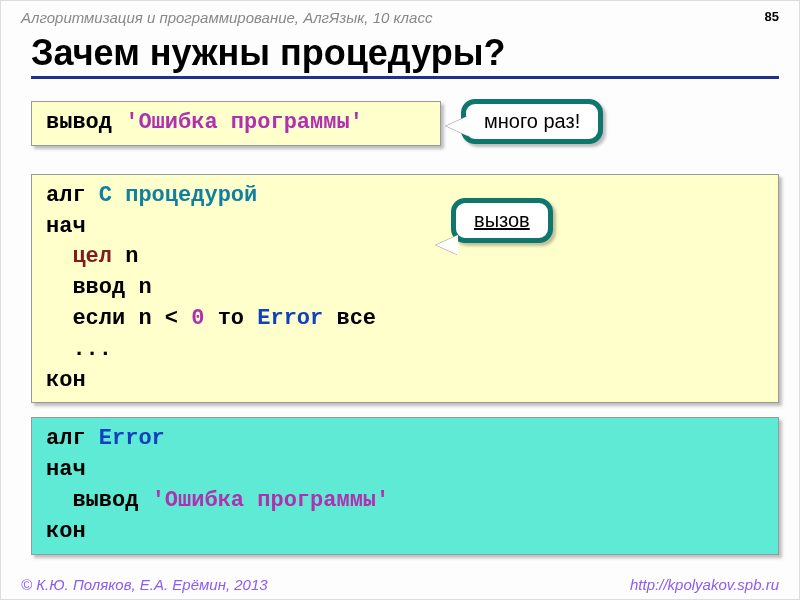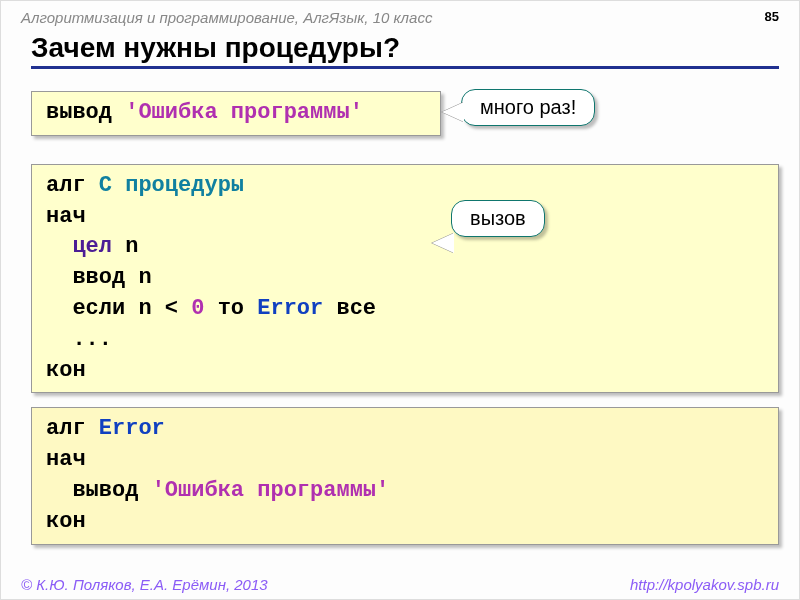--- a/index.html
+++ b/index.html
@@ -18,21 +18,21 @@
     padding: 8px 20px 2px 20px;
     color: #888;
     font-style: italic;
     font-size: 15px;
     display: flex;
     justify-content: space-between;
     gap: 28px;
   }
   .pagenum { color:#000; font-weight:bold; font-style:normal; font-size:13px; }
   .title {
-    font-size: 28px;
+    font-size: 36px;
     font-weight: bold;
     color: #000;
     margin: 4px 20px 2px 30px;
   }
   .title-rule {
     height: 3px;
     background: #203090;
     margin: 0 20px 12px 30px;
   }
   .content { padding: 0 20px 0 30px; position: relative; }
@@ -42,51 +42,51 @@
     box-shadow: 3px 3px 3px rgba(0,0,0,.25);
     margin-bottom: 14px;
     padding: 6px 14px;
     font-family: "Courier New", monospace;
     font-size: 22px;
     font-weight: bold;
     line-height: 1.4;
     white-space: pre;
   }
   .box-yellow { background: #ffffcc; }
-  .box-blue   { background: #fef9c3; }
+  .box-blue   { background: #5eead4; }
   .box-small  { display:inline-block; min-width: 380px; }
   .kw-black { color:#000; }
   .kw-blue  { color:#1040c0; }
-  .kw-red   { color:#4c1d95; }
+  .kw-red   { color:#7f1d1d; }
   .kw-mag   { color:#b030b0; }
   .kw-teal  { color:#1080a0; }
 
   .callout {
     position: absolute;
     background: #fff;
-    border: 1px solid #0f766e;
+    border: 5px solid #0f766e;
     border-radius: 14px;
     box-shadow: 3px 3px 3px rgba(0,0,0,.25);
     padding: 6px 18px;
     font-size: 20px;
     text-align: center;
     font-family: Arial, sans-serif;
     font-weight: normal;
   }
   .callout-tail {
     position: absolute;
     width: 0; height: 0;
     border-top: 10px solid transparent;
     border-bottom: 10px solid transparent;
     border-right: 22px solid #fff;
     filter: drop-shadow(-1px 0 0 #888);
   }
   .callout1 { top: -2px; left: 430px; }
   .tail1 { left: -20px; top: 12px; }
-  .callout2 { top: 36px; left: 420px; line-height:1.15; }
+  .callout2 { top: 24px; left: 420px; line-height:1.15;text-decoration:underline; }
   .tail2 { left: -20px; top: 32px; }
 
   .row1 { position: relative; margin-bottom: 14px; margin-top: 22px; }
   .row2 { position: relative; margin-bottom: 14px; }
 
   .footer {
     position: absolute;
     bottom: 6px; left: 0; right: 0;
     padding: 0 20px;
     display: flex;
@@ -111,21 +111,21 @@
 
   <div class="row1">
     <div class="codebox box-yellow box-small"><span class="kw-black">вывод </span><span class="kw-mag">'Ошибка программы'</span></div>
     <div class="callout callout1">
       <div class="callout-tail tail1"></div>
       <span>много раз!</span>
     </div>
   </div>
 
   <div class="row2">
-    <div class="codebox box-yellow"><span class="kw-black">алг </span><span class="kw-teal">С процедуры</span>
+    <div class="codebox box-yellow"><span class="kw-black">алг </span><span class="kw-teal">С процедурой</span>
 <span class="kw-black">нач</span>
 <span class="kw-black">  </span><span class="kw-red">цел</span><span class="kw-black"> n</span>
 <span class="kw-black">  ввод n</span>
 <span class="kw-black">  если n &lt; </span><span class="kw-mag">0</span><span class="kw-black"> то </span><span class="kw-blue">Error</span><span class="kw-black"> все</span>
 <span class="kw-black">  ...</span>
 <span class="kw-black">кон</span></div>
     <div class="callout callout2">
       <div class="callout-tail tail2"></div>
       <div>вызов</div>
     </div>

